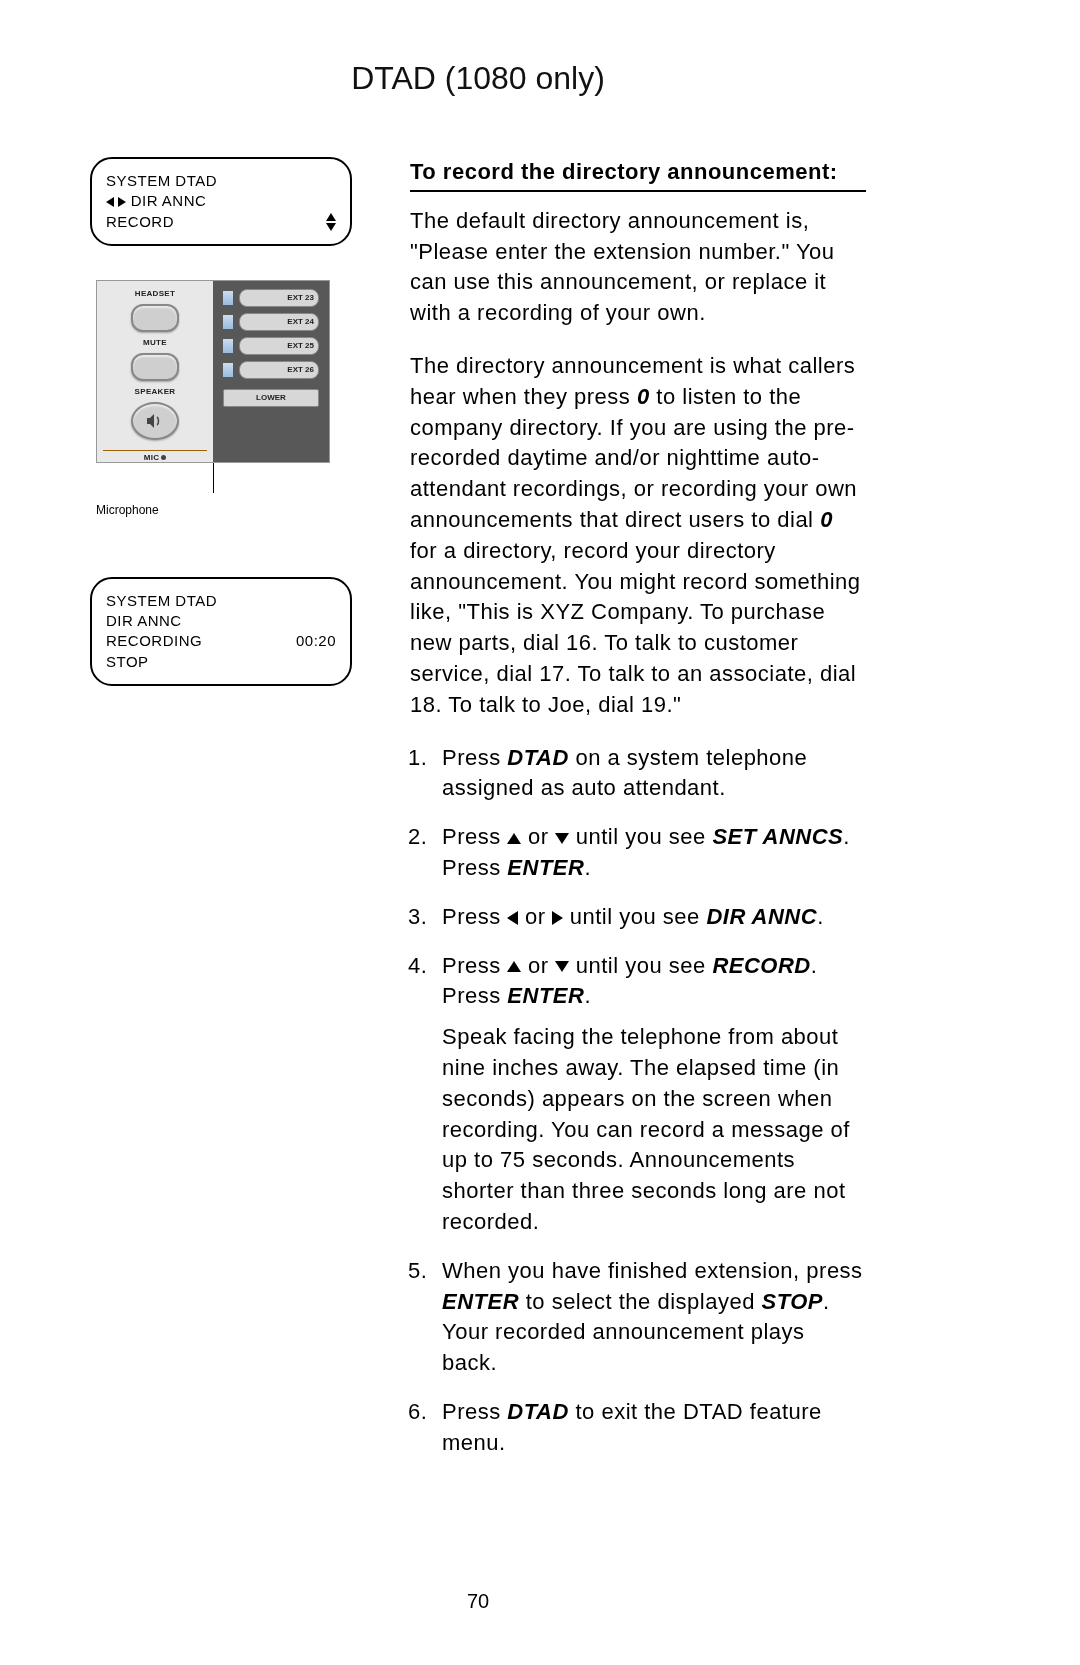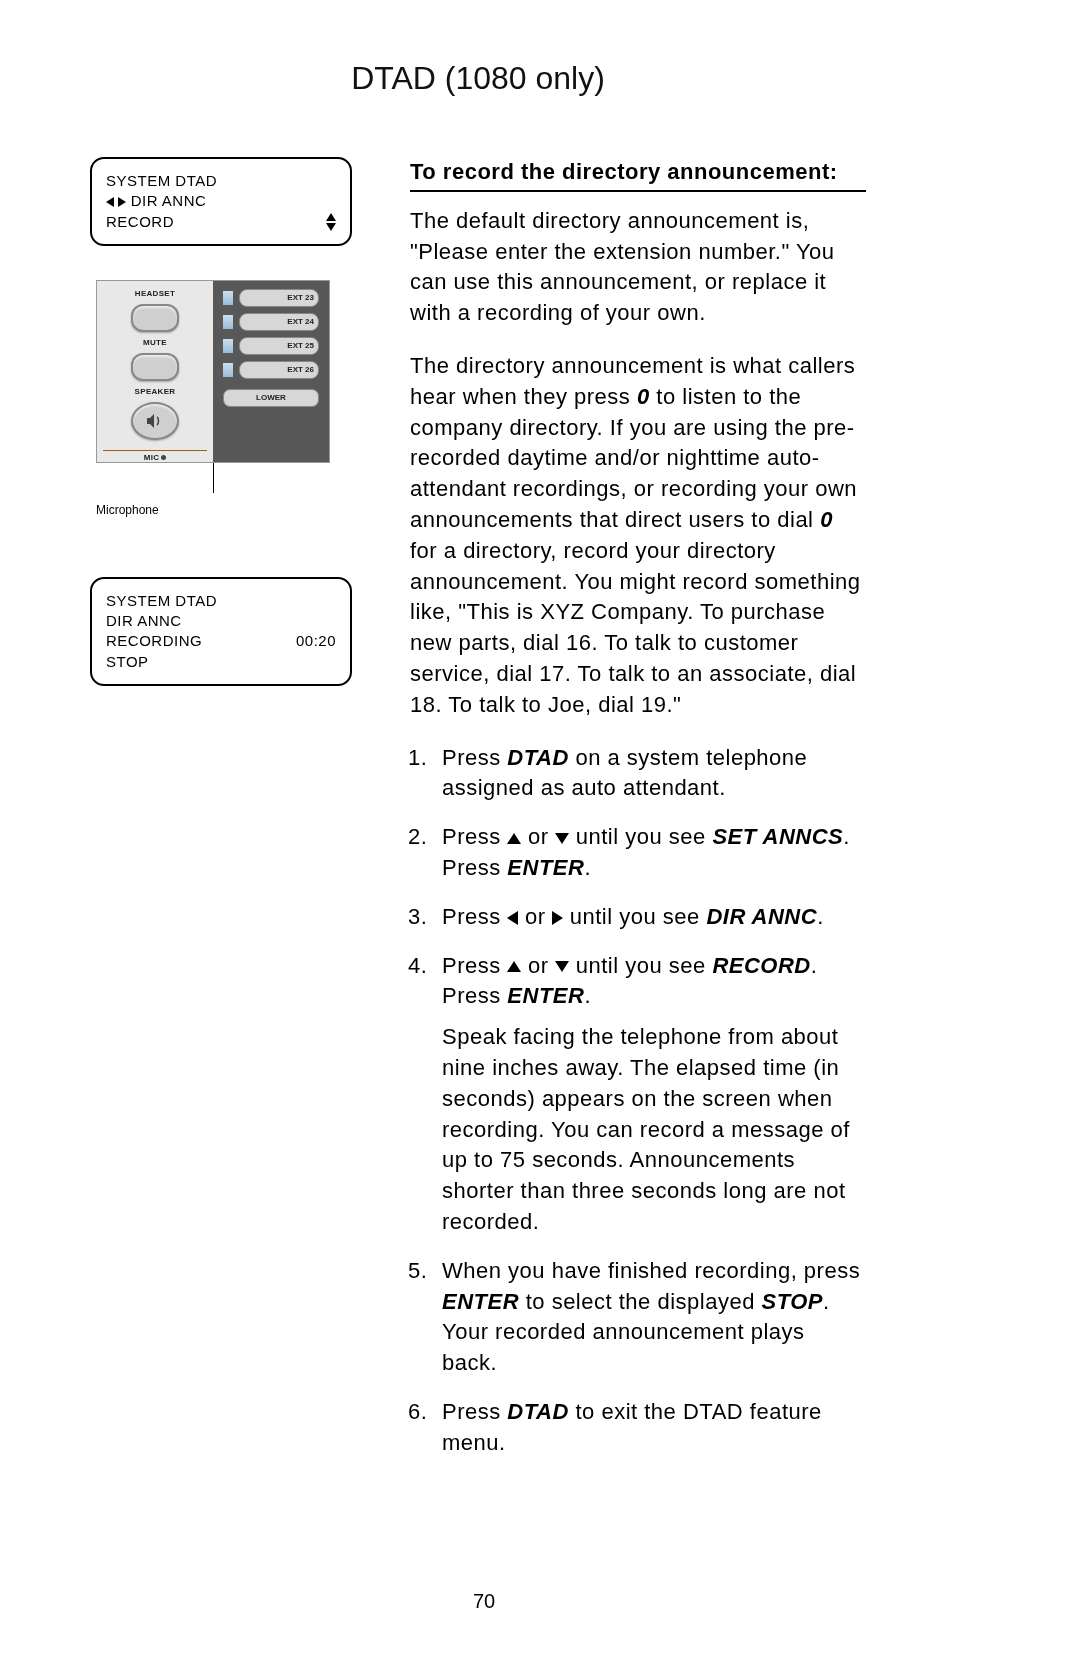--- a/index.html
+++ b/index.html
@@ -3,52 +3,52 @@
 <meta charset="utf-8">
 <style>
   html,body{margin:0;padding:0;background:#fff;font-family:"Segoe UI",Arial,sans-serif;color:#000}
   .page{width:956px;height:1665px;position:relative;box-sizing:border-box;padding:60px 90px 40px 90px}
   .page-title{font-size:32px;text-align:center;letter-spacing:0;color:#111;margin-top:0;margin-bottom:60px}
   .main{display:flex;gap:40px}
   .leftcol{width:280px;flex:0 0 280px}
   .rightcol{flex:1;font-size:22px;line-height:1.4;letter-spacing:0.5px}
   .sec-title{font-weight:bold;font-size:22px;border-bottom:2px solid #000;margin-bottom:14px;padding-bottom:2px}
   .para{margin-bottom:22px}
-  .lcd{border:2px solid #000;border-radius:14px;padding:12px 14px;font-family:Arial,sans-serif;font-size:15px;line-height:1.35;letter-spacing:0.5px;width:230px}
+  .lcd{border:2px solid #000;border-radius:22px;padding:12px 14px;font-family:Arial,sans-serif;font-size:15px;line-height:1.35;letter-spacing:0.5px;width:230px}
   .lcd .row{display:flex;justify-content:space-between;align-items:center}
   .microlabel{font-size:12px;margin-top:10px;margin-bottom:60px}
   .phoneimg{margin:34px 0 12px 6px;width:234px}
   ol.steps{margin:0;padding-left:24px}
   ol.steps > li{margin-bottom:18px;padding-left:8px}
   .bi{font-weight:bold;font-style:italic}
   .tri{display:inline-block;width:0;height:0;vertical-align:middle}
   .tri.up{border-left:7px solid transparent;border-right:7px solid transparent;border-bottom:11px solid #000}
   .tri.down{border-left:7px solid transparent;border-right:7px solid transparent;border-top:11px solid #000}
   .tri.left{border-top:7px solid transparent;border-bottom:7px solid transparent;border-right:11px solid #000}
   .tri.right{border-top:7px solid transparent;border-bottom:7px solid transparent;border-left:11px solid #000}
   .arrows-ud{display:inline-block;line-height:0;margin-left:4px}
   .arrows-ud .tri{display:block}
   .arrows-ud .tri.up{border-bottom-width:8px;border-left-width:5px;border-right-width:5px;margin-bottom:2px}
   .arrows-ud .tri.down{border-top-width:8px;border-left-width:5px;border-right-width:5px}
   .lcd .arrows-lr .tri.left{border-right-width:8px;border-top-width:5px;border-bottom-width:5px}
   .lcd .arrows-lr .tri.right{border-left-width:8px;border-top-width:5px;border-bottom-width:5px;margin-left:4px}
-  .pagenum{position:absolute;bottom:52px;width:100%;left:6px;text-align:center;font-size:20px}
+  .pagenum{position:absolute;bottom:52px;width:100%;left:0;text-align:center;font-size:20px}
   
   .phone{display:flex;border:1px solid #999;background:#e8e8e8}
   .phone-left{width:104px;padding:8px 6px 0 6px;display:flex;flex-direction:column;align-items:center;gap:6px}
   .phone-right{flex:1;background:#585858;padding:8px 10px;display:flex;flex-direction:column;gap:6px}
   .plabel{font-size:8px;font-weight:bold;color:#222;letter-spacing:0.3px}
   .ovalbtn{width:44px;height:24px;border-radius:12px;background:#cfcfcf;border:2px solid #888;box-shadow:inset 0 2px 2px rgba(255,255,255,0.6),0 1px 2px rgba(0,0,0,0.3)}
   .speakerbtn{width:44px;height:34px;border-radius:50%;background:#cfcfcf;border:2px solid #888;display:flex;align-items:center;justify-content:center;box-shadow:inset 0 2px 2px rgba(255,255,255,0.6),0 1px 2px rgba(0,0,0,0.3)}
   .micline{width:100%;border-top:1px solid #a16207;margin-top:4px;padding-top:2px;display:flex;justify-content:center;align-items:center;gap:2px}
   .micdot{width:5px;height:5px;border-radius:50%;background:#444}
   .extbtn{display:flex;align-items:center;gap:6px}
   .extbtn .led{width:10px;height:14px;background:linear-gradient(#cde,#9bd)}
   .extbtn .btn{flex:1;height:16px;background:#d7d7d7;border:1px solid #888;border-radius:8px;font-size:8px;display:flex;align-items:center;justify-content:flex-end;padding-right:4px;font-weight:bold;color:#222}
-  .lowerbtn{height:16px;background:#d7d7d7;border:1px solid #888;border-radius:7px;font-size:8px;display:flex;align-items:center;justify-content:center;font-weight:bold;color:#222;margin-top:4px}
+  .lowerbtn{height:16px;background:#d7d7d7;border:1px solid #888;border-radius:2px;font-size:8px;display:flex;align-items:center;justify-content:center;font-weight:bold;color:#222;margin-top:4px}
   .pointerline{border-left:1px solid #000;height:30px;margin:0 auto;width:0}
   .subpara{margin-top:10px}
 </style>
 </head>
 <body>
 
 <div class="page">
   <div class="page-title">DTAD (1080 only)</div>
 
   <div class="main">
@@ -145,21 +145,21 @@
           <span>Press </span><span class="tri up"></span><span> or </span><span class="tri down"></span><span> until you see </span><span class="bi">SET ANNCS</span><span>. Press </span><span class="bi">ENTER</span><span>.</span>
         </li>
         <li>
           <span>Press </span><span class="tri left"></span><span> or </span><span class="tri right"></span><span> until you see </span><span class="bi">DIR ANNC</span><span>.</span>
         </li>
         <li>
           <span>Press </span><span class="tri up"></span><span> or </span><span class="tri down"></span><span> until you see </span><span class="bi">RECORD</span><span>. Press </span><span class="bi">ENTER</span><span>.</span>
           <div class="subpara">Speak facing the telephone from about nine inches away. The elapsed time (in seconds) appears on the screen when recording. You can record a message of up to 75 seconds. Announcements shorter than three seconds long are not recorded.</div>
         </li>
         <li>
-          <span>When you have finished recording, press </span><span class="bi">ENTER</span><span> to select the displayed </span><span class="bi">STOP</span><span>. Your recorded announcement plays back.</span>
+          <span>When you have finished extension, press </span><span class="bi">ENTER</span><span> to select the displayed </span><span class="bi">STOP</span><span>. Your recorded announcement plays back.</span>
         </li>
         <li>
           <span>Press </span><span class="bi">DTAD</span><span> to exit the DTAD feature menu.</span>
         </li>
       </ol>
     </div>
   </div>
 
   <div class="pagenum">70</div>
 </div>

